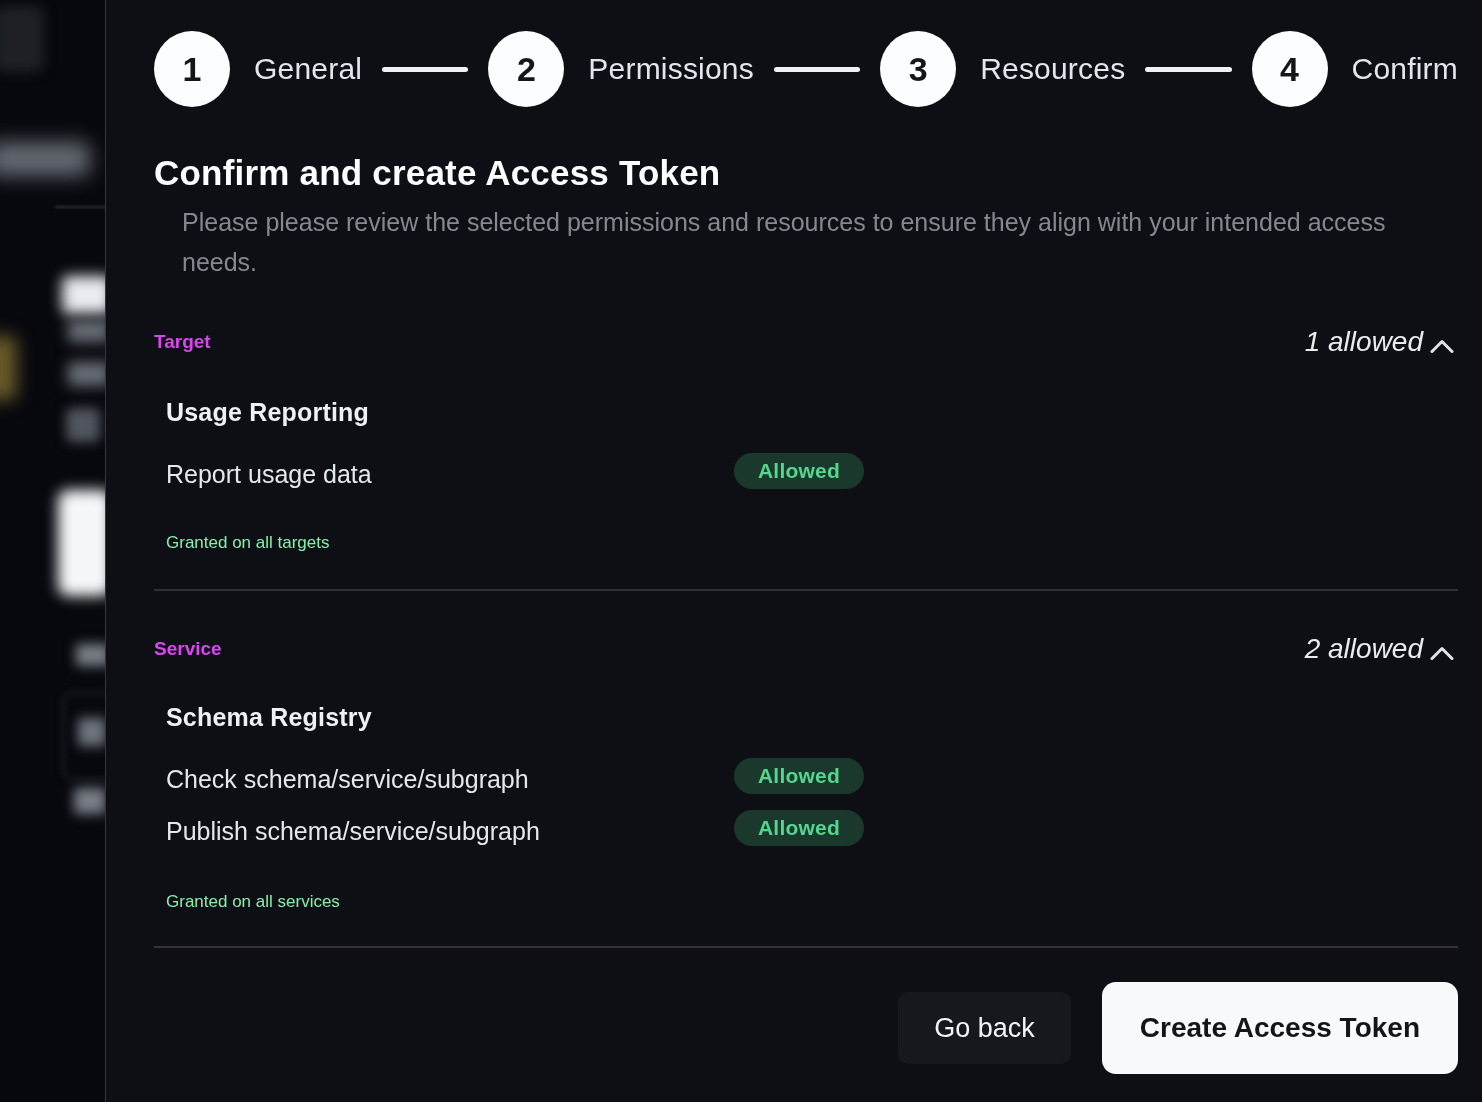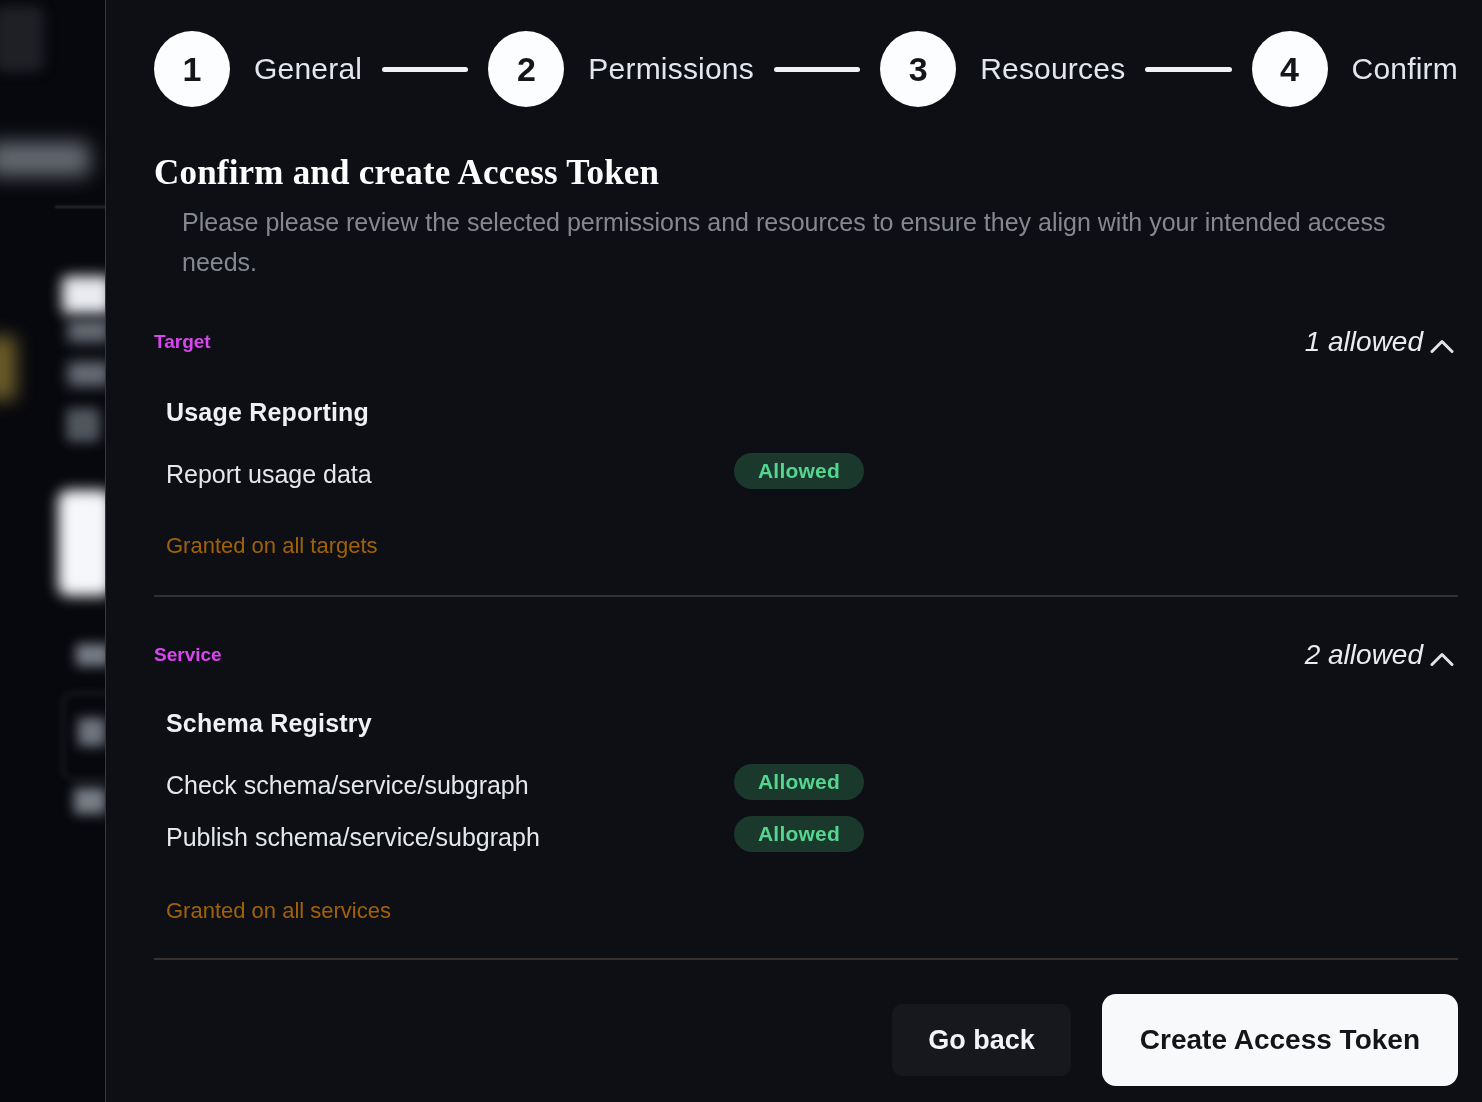--- a/index.html
+++ b/index.html
@@ -46,21 +46,20 @@
     flex: 1 1 auto; height: 5px; min-width: 50px;
     margin: 0 20px; border-radius: 3px;
     background: #eff1f4;
   }
 
   
   .page-title {
     margin-top: 46px;
     font-size: 35px; font-weight: 700; color: #fcfdfe;
     letter-spacing: 0.2px;
-    font-family: Liberation Serif, serif;
   }
   .page-subtitle {
     margin-top: 9px;
     font-size: 25px; line-height: 40px; color: #85888f;
     max-width: 1240px;
     margin-left: 28px;
   }
 
   
   .section-header {
@@ -85,36 +84,36 @@
   .status-badge {
     display: inline-flex; align-items: center; justify-content: center;
     background: var(--badge-bg, #1b382d);
     color: var(--badge-text, #54d68f);
     font-size: 21px; font-weight: 700;
     height: 36px; padding: 0 24px; border-radius: 21px;
     letter-spacing: 0.2px;
   }
   .granted-note {
     margin-top: 44px; padding-left: 12px;
-    font-size: 22px; color: #a16207;
+    font-size: 17px; color: #86efac;
   }
   .granted-note.second { margin-top: 46px; }
 
   .divider { border: none; border-top: 2px solid #303136; margin-top: 36px; }
   .divider.warm { border-top-color: #37322b; margin-top: 34px; }
 
   
   .footer {
     margin-top: 34px;
     display: flex; justify-content: flex-end; align-items: center; gap: 31px;
   }
   .btn { border: none; cursor: pointer; font-family: "Liberation Sans", sans-serif; }
   .btn-secondary {
     background: #16181d; color: #f2f4f7;
-    font-size: 27px; font-weight: 700;
+    font-size: 27px; font-weight: 400;
     padding: 0 36px; height: 72px; border-radius: 10px;
   }
   .btn-primary {
     background: #f8f9fb; color: #141519;
     font-size: 28px; font-weight: 600;
     padding: 0 38px; height: 92px; border-radius: 14px;
   }
 </style>
 </head>
 <body>

